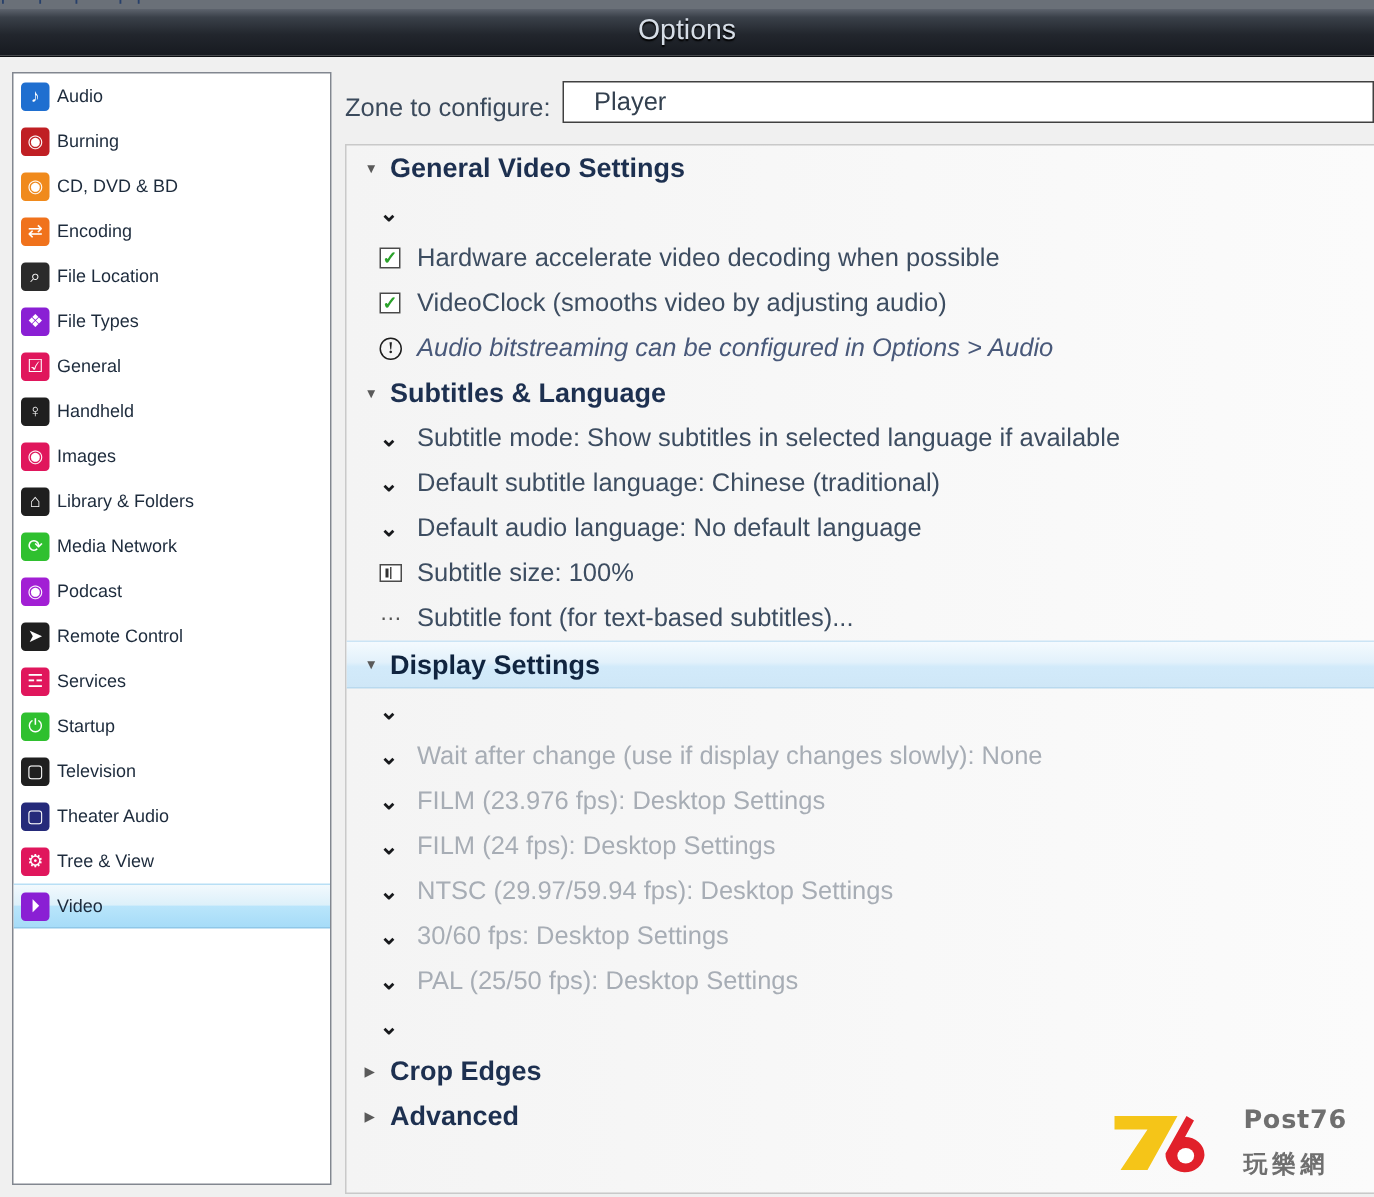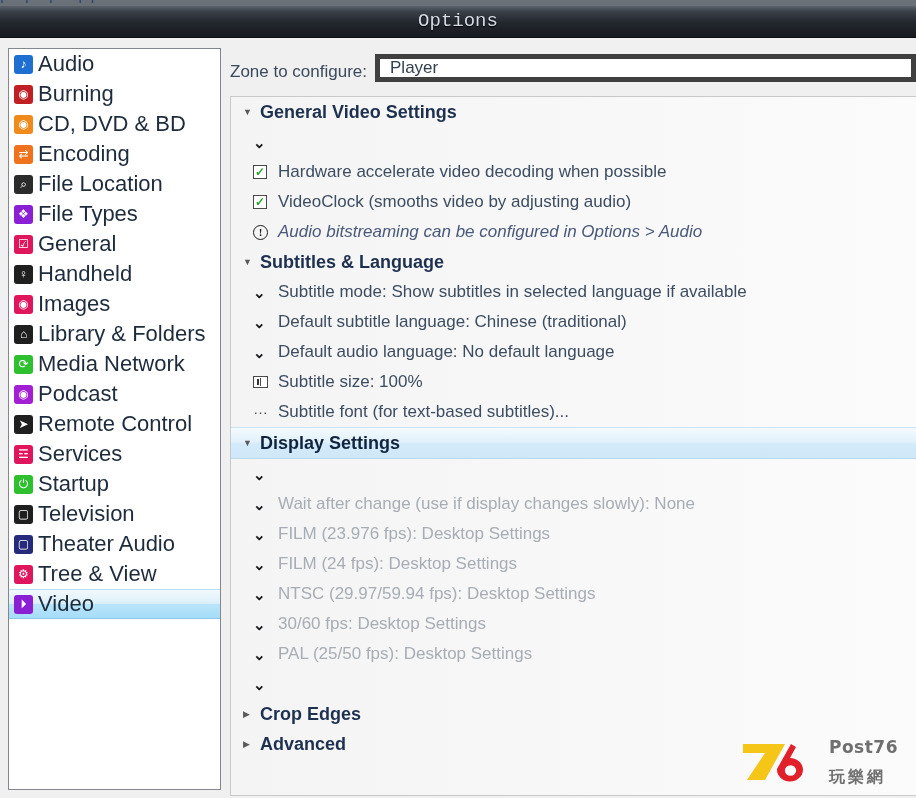--- a/index.html
+++ b/index.html
@@ -41,21 +41,21 @@
     background: linear-gradient(to bottom, #5d636d 0%, #3a4049 18%, #22262d 55%, #171a20 100%);
     border-bottom: 1px solid #0c0e12;
     box-sizing: border-box;
   }
   #title-text {
     position: absolute;
     left: 0; right: 0; top: 4px;
     text-align: center;
     color: #d6dde6;
     font-size: 19px;
-    font-family: Liberation Mono, monospace;
+    font-family: Liberation Sans, sans-serif;
     text-shadow: 0 1px 1px #000;
   }
 
   
   #win-body {
     position: absolute;
     left: 0; top: 38px;
     width: 916px; height: 760px;
     background: #f0f0f0;
   }
@@ -92,21 +92,21 @@
     display: flex;
     align-items: center;
     justify-content: center;
     font-size: 12px;
     color: #fff;
     line-height: 1;
     overflow: hidden;
     position: relative;
   }
   .side-label {
-    font-size: 22px;
+    font-size: 12px;
     color: #1d2b3c;
     font-family: "Liberation Sans", sans-serif;
     white-space: nowrap;
   }
 
   
   #right-pane {
     position: absolute;
     left: 230px; top: 10px;
     width: 686px; height: 748px;
@@ -120,25 +120,25 @@
   #zone-label {
     font-size: 17px;
     color: #3b4a5c;
     margin-right: 8px;
     white-space: nowrap;
   }
   #zone-input {
     flex: 1;
     height: 28px;
     background: #fff;
-    border: 5px solid #404040;
+    border: 1px solid #404040;
     box-sizing: border-box;
     display: flex;
     align-items: center;
-    padding-left: 10px;
+    padding-left: 20px;
     font-size: 17px;
     color: #33404f;
   }
 
   
   #settings-panel {
     position: absolute;
     left: 0; top: 48px;
     width: 686px; height: 700px;
     background: linear-gradient(to right, #f4f4f4 0%, #f8f8f8 55%, #fbfbfb 100%);

